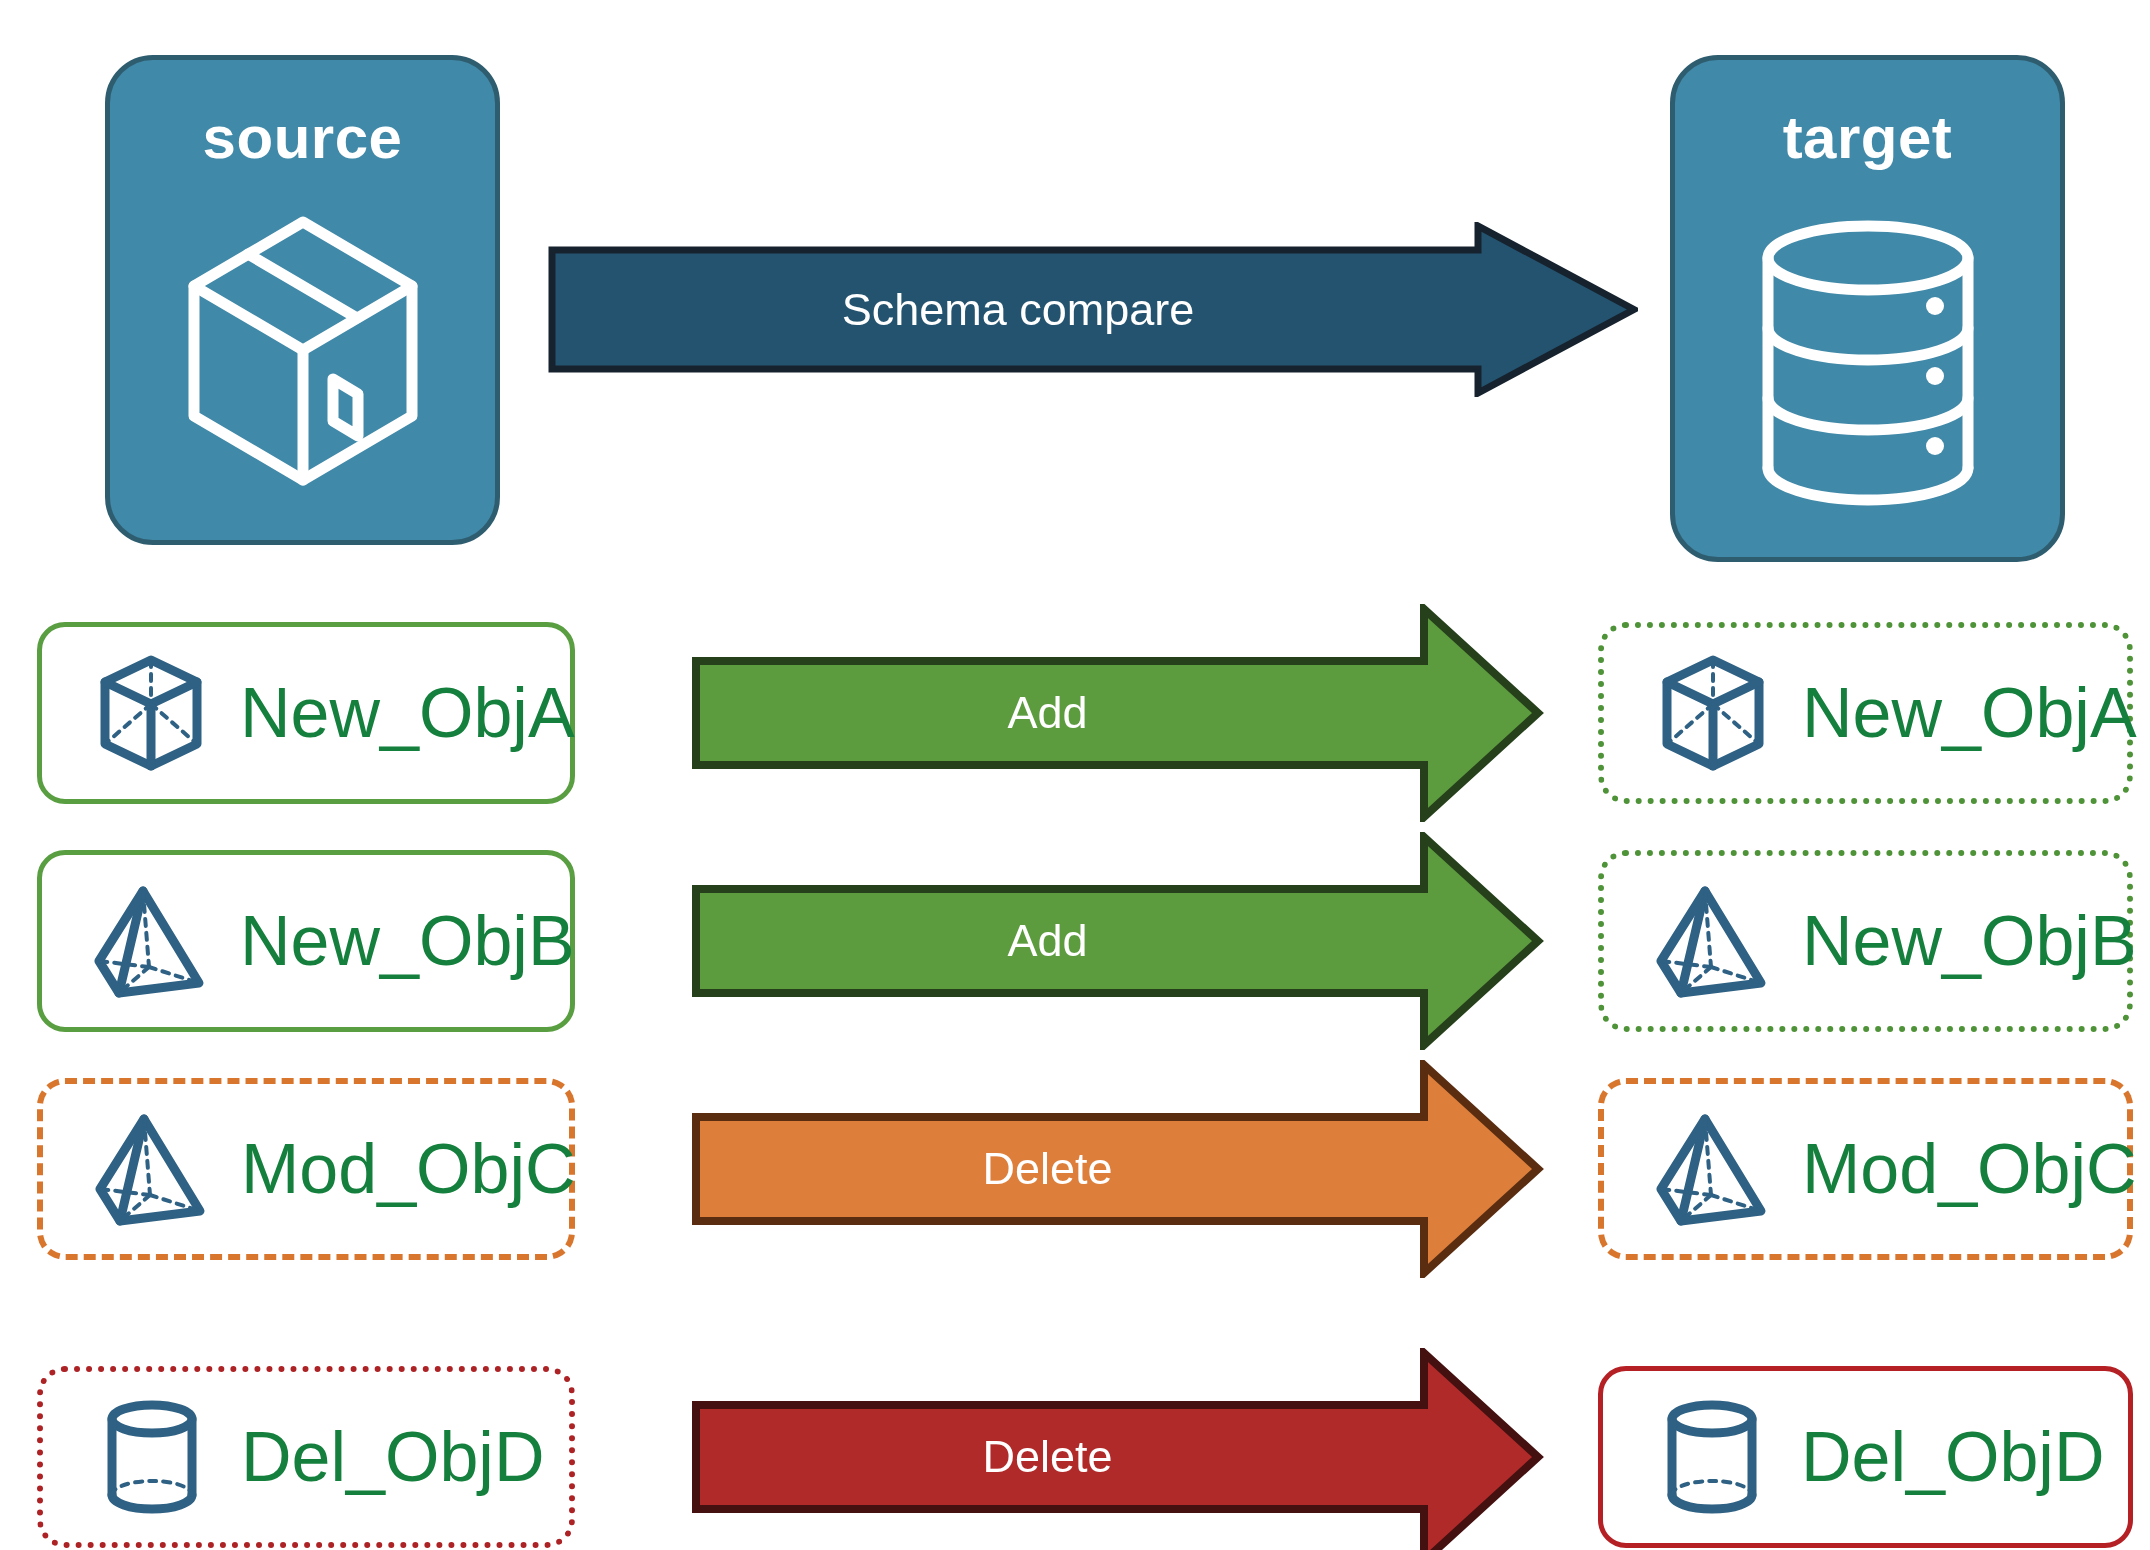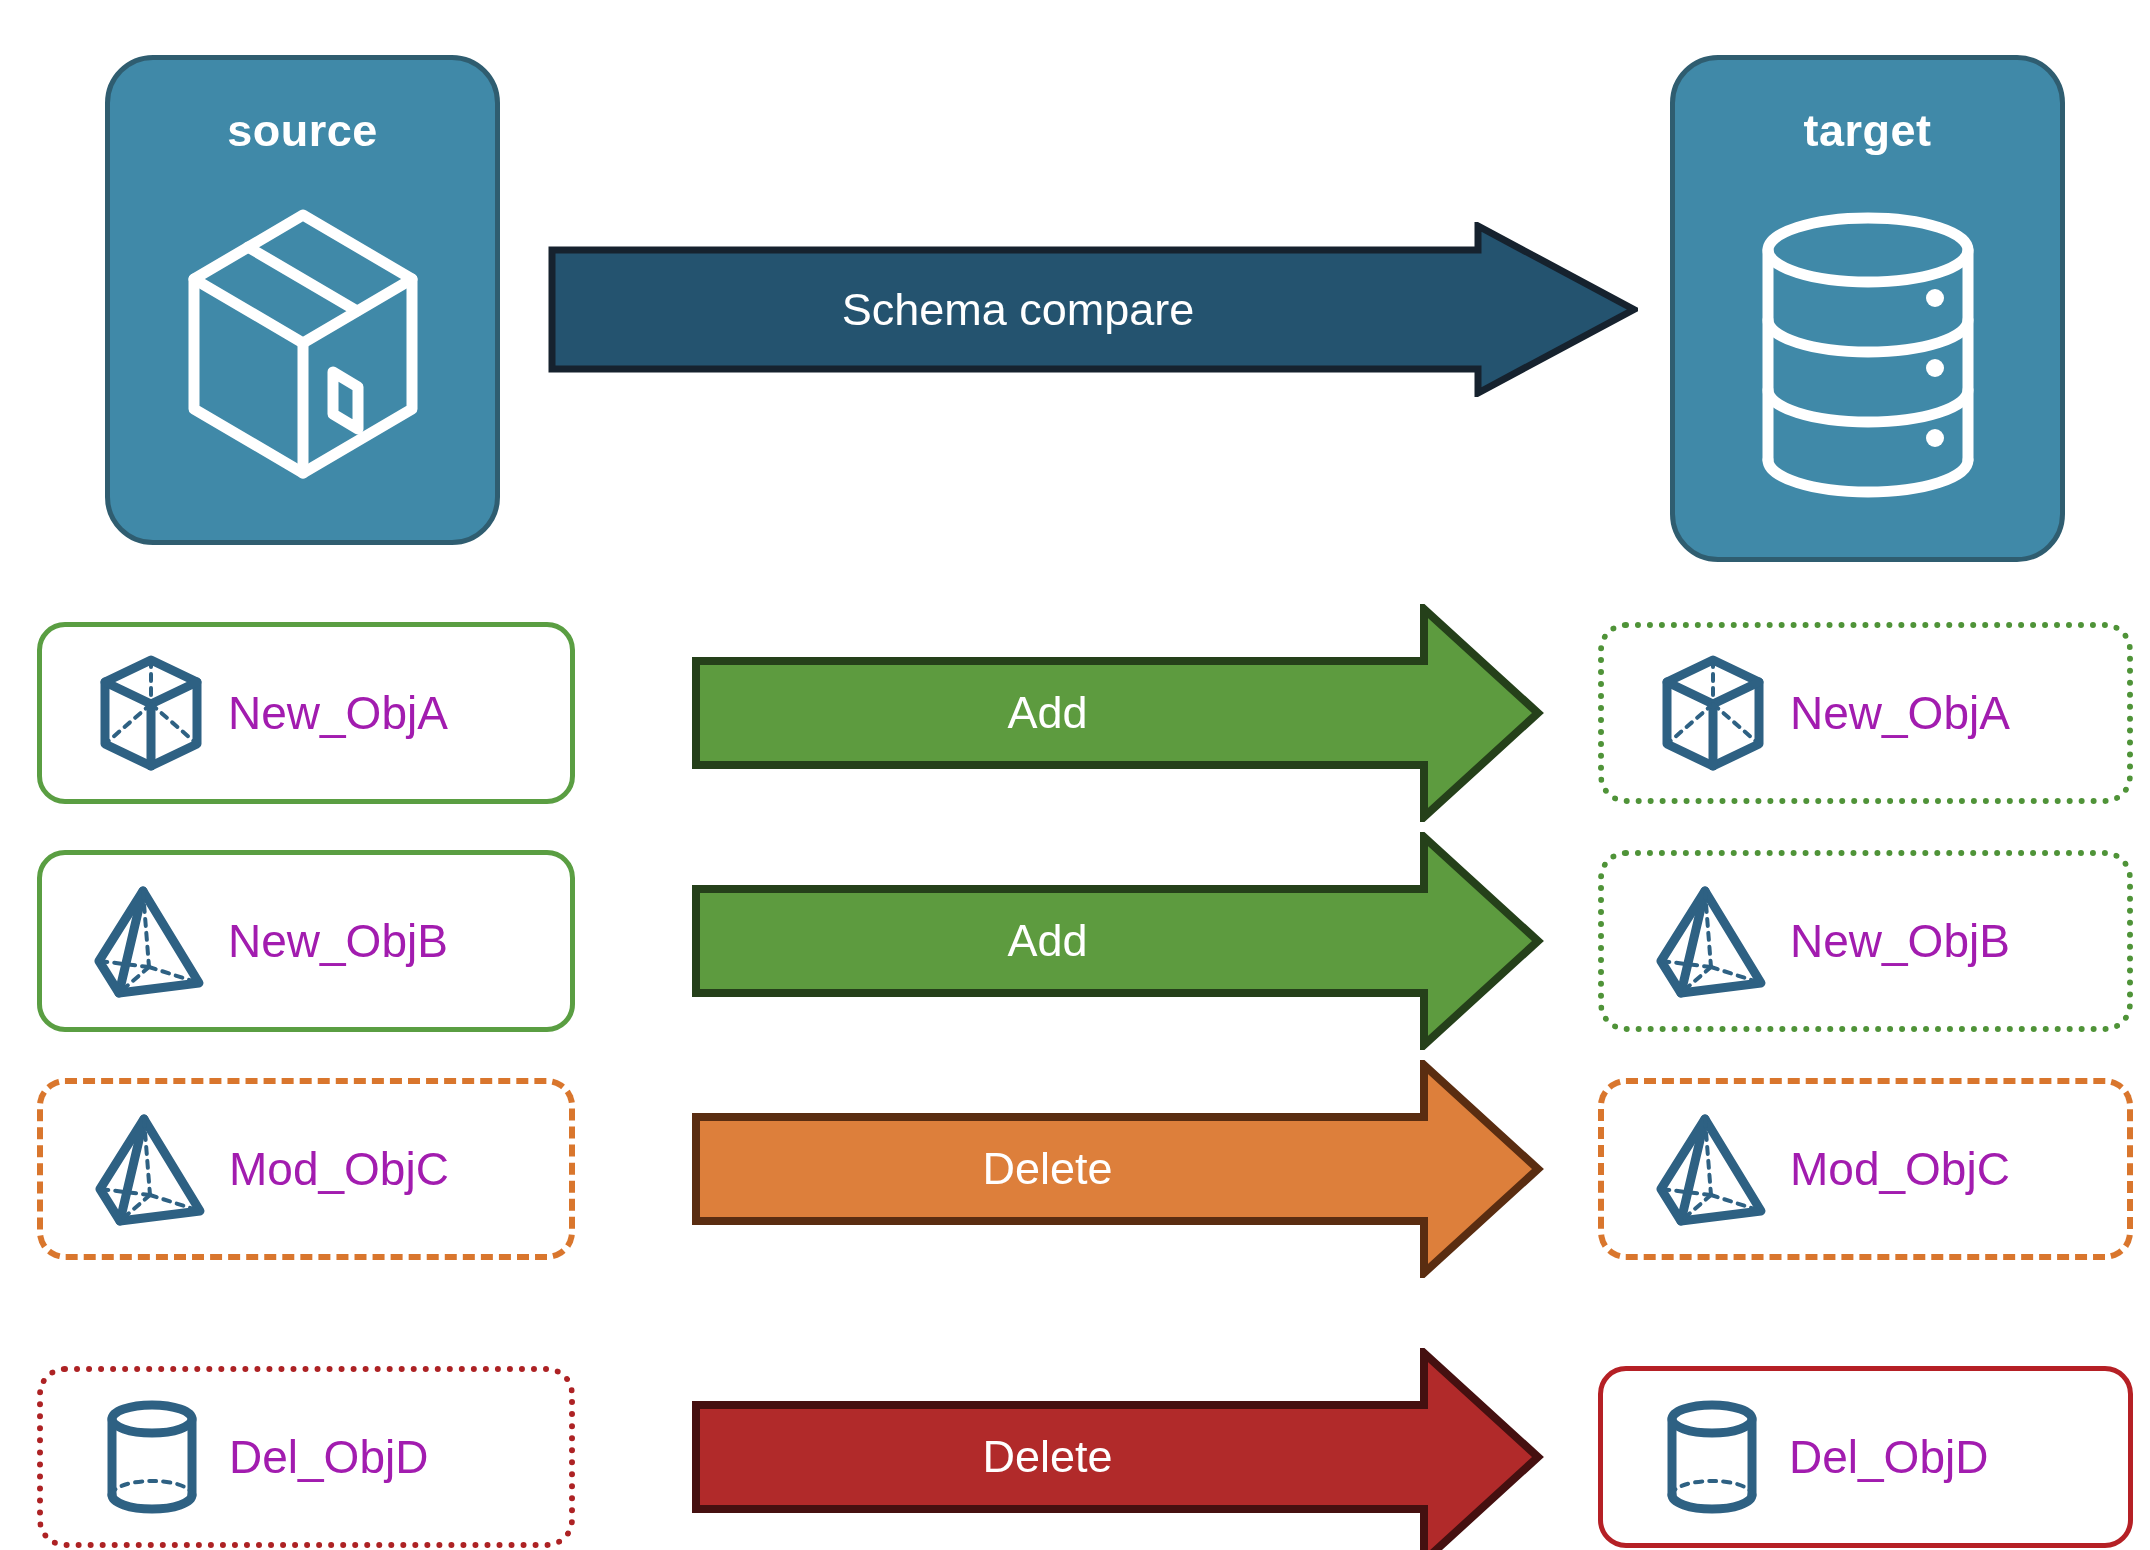--- a/index.html
+++ b/index.html
@@ -11,21 +11,21 @@
   
   .endpoint{
     position:absolute;
     background:#4089a8;
     border:5px solid #2f5d70;
     border-radius:48px;
     box-sizing:border-box;
     display:flex;flex-direction:column;align-items:center;
   }
   .endpoint-title{
-    color:#ffffff;font-weight:bold;font-size:45px;letter-spacing:.5px;
+    color:#ffffff;font-weight:bold;font-size:60px;letter-spacing:.5px;
     margin-top:48px;line-height:1;
   }
   .endpoint-icon{flex:1;display:flex;align-items:center;justify-content:center;width:100%;}
 
   #endpoint-source{left:105px;top:55px;width:395px;height:490px;}
   #endpoint-target{left:1670px;top:55px;width:395px;height:507px;}
 
   
   #compare-arrow{position:absolute;left:548px;top:222px;width:1090px;height:175px;}
   #compare-arrow .arrow-label{
@@ -50,21 +50,21 @@
   .card.tgt{left:1598px;width:535px;}
 
   .bd-solid-green {border:5px solid #5a9e42;}
   .bd-dotted-green{border:6px dotted #4f9338;}
   .bd-dashed-orange{border:6px dashed #d9762d;}
   .bd-dotted-red  {border:6px dotted #ad2224;}
   .bd-solid-red   {border:5px solid #b52025;}
 
   .card-icon{width:122px;min-width:122px;height:120px;margin-left:48px;
              display:flex;align-items:center;justify-content:center;}
-  .card-label{font-size:46px;color:#a21caf;margin-left:16px;white-space:nowrap;}
+  .card-label{font-size:70px;color:#15803d;margin-left:28px;white-space:nowrap;}
 
   
   .action-arrow{position:absolute;left:680px;top:-18px;width:852px;height:218px;padding-left:12px;}
   .action-arrow .arrow-label{
     position:absolute;left:0;top:0;width:735px;height:218px;
     display:flex;align-items:center;justify-content:center;
     color:#ffffff;font-size:45px;pointer-events:none;
   }
 </style>
 </head>

